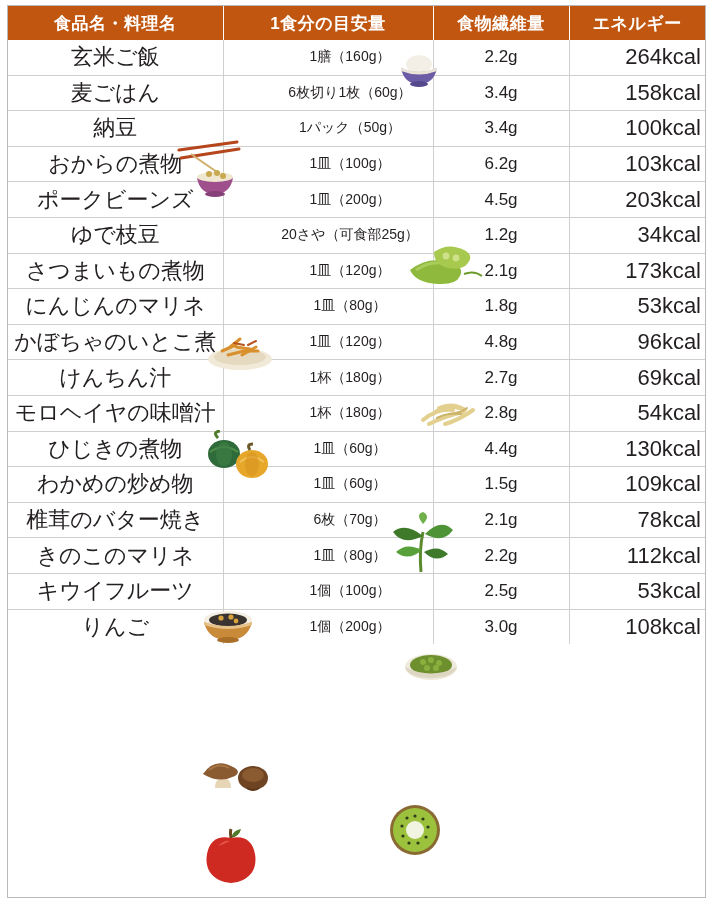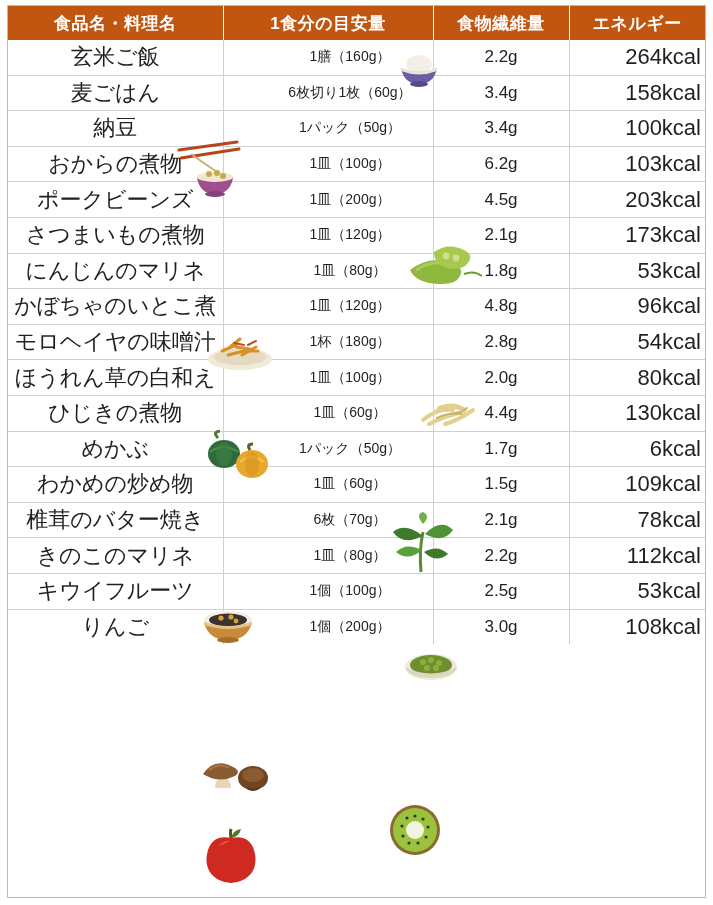--- a/index.html
+++ b/index.html
@@ -116,20 +116,26 @@
         <td class="energy">103kcal</td>
       </tr>
 
       <tr>
         <td class="name">ポークビーンズ</td>
         <td class="amount">1皿（200g）</td>
         <td class="fiber">4.5g</td>
         <td class="energy">203kcal</td>
       </tr>
 
+      <tr>
+        <td class="name">ゆで枝豆</td>
+        <td class="amount">20さや（可食部25g）</td>
+        <td class="fiber">1.2g</td>
+        <td class="energy">34kcal</td>
+      </tr>
 
       <tr>
         <td class="name">さつまいもの煮物</td>
         <td class="amount">1皿（120g）</td>
         <td class="fiber">2.1g</td>
         <td class="energy">173kcal</td>
       </tr>
 
 
       <tr>
@@ -141,48 +147,42 @@
 
 
       <tr>
         <td class="name">かぼちゃのいとこ煮</td>
         <td class="amount">1皿（120g）</td>
         <td class="fiber">4.8g</td>
         <td class="energy">96kcal</td>
       </tr>
 
 
+      <tr>
+        <td class="name">けんちん汁</td>
+        <td class="amount">1杯（180g）</td>
+        <td class="fiber">2.7g</td>
+        <td class="energy">69kcal</td>
+      </tr>
 
       <tr>
         <td class="name">モロヘイヤの味噌汁</td>
         <td class="amount">1杯（180g）</td>
         <td class="fiber">2.8g</td>
         <td class="energy">54kcal</td>
       </tr>
 
-      <tr>
-        <td class="name">ほうれん草の白和え</td>
-        <td class="amount">1皿（100g）</td>
-        <td class="fiber">2.0g</td>
-        <td class="energy">80kcal</td>
-      </tr>
 
       <tr>
         <td class="name">ひじきの煮物</td>
         <td class="amount">1皿（60g）</td>
         <td class="fiber">4.4g</td>
         <td class="energy">130kcal</td>
       </tr>
 
-      <tr>
-        <td class="name">めかぶ</td>
-        <td class="amount">1パック（50g）</td>
-        <td class="fiber">1.7g</td>
-        <td class="energy">6kcal</td>
-      </tr>
 
       <tr>
         <td class="name">わかめの炒め物</td>
         <td class="amount">1皿（60g）</td>
         <td class="fiber">1.5g</td>
         <td class="energy">109kcal</td>
       </tr>
 
       <tr>
         <td class="name">椎茸のバター焼き</td>

